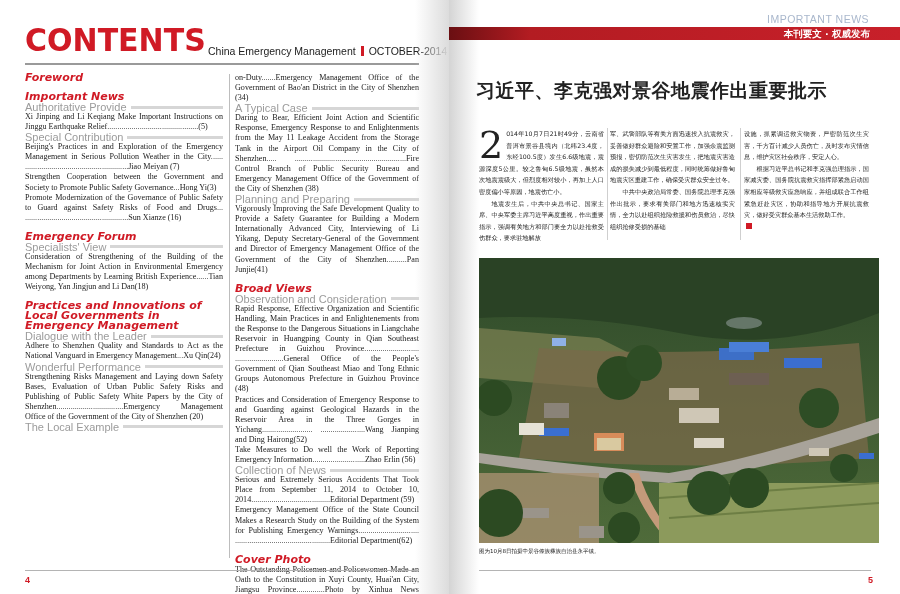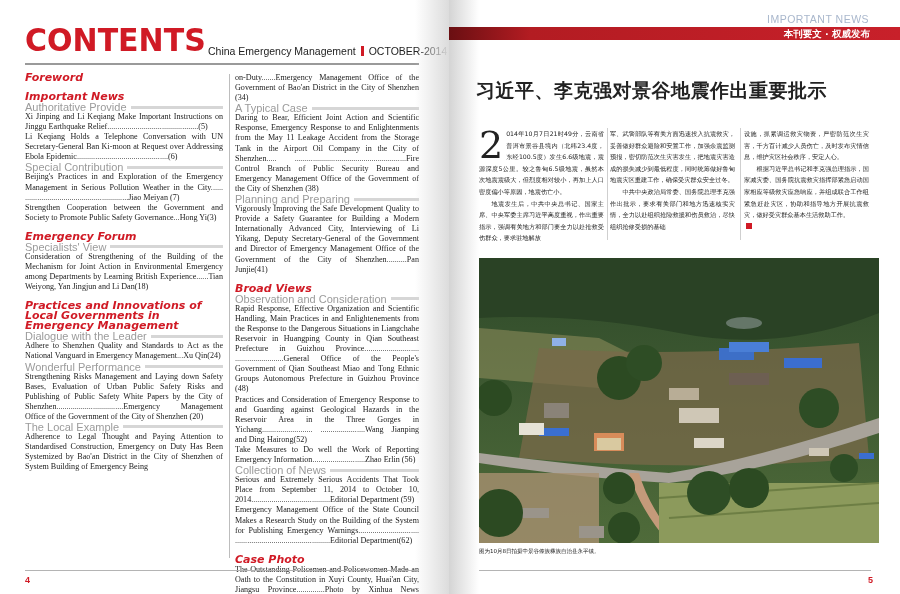--- a/index.html
+++ b/index.html
@@ -67,27 +67,27 @@
     <div class="col col-a">
       <div class="sec first">Foreword</div>
       <div class="gap"></div>
 
       <div class="sec">Important News</div>
       <div class="sub">
           <span>Authoritative Provide</span>
           <span class="line"></span>
         </div>
       <p class="entry">Xi Jinping and Li Keqiang Make Important Instructions on Jinggu Earthquake Relief.............................................(5)</p>
-      <p class="entry">Li Keqiang Holds a Telephone Conversation with UN Secretary-General Ban Ki-moon at Request over Addressing Ebola Epidemic.............................................(6)</p>
       <div class="sub">
           <span>Special Contribution</span>
           <span class="line"></span>
         </div>
       <p class="entry">Beijing's Practices in and Exploration of the Emergency Management in Serious Pollution Weather in the City...... ...................................................Jiao Meiyan (7)</p>
       <p class="entry">Strengthen Cooperation between the Government and Society to Promote Public Safety Governance...Hong Yi(3)</p>
+      <p class="entry">Promote Modernization of the Governance of Public Safety to Guard against Safety Risks of Food and Drugs... ...................................................Sun Xianze (16)</p>
       <div class="gap"></div>
 
       <div class="sec">Emergency Forum</div>
       <div class="sub">
           <span>Specialists' View</span>
           <span class="line"></span>
         </div>
       <p class="entry">Consideration of Strengthening of the Building of the Mechanism for Joint Action in Environmental Emergency among Departments by Learning British Experience......Tian Weiyong, Yan Jingjun and Li Dan(18)</p>
       <div class="gap"></div>
 
@@ -99,21 +99,20 @@
       <p class="entry">Adhere to Shenzhen Quality and Standards to Act as the National Vanguard in Emergency Management...Xu Qin(24)</p>
       <div class="sub">
           <span>Wonderful Performance</span>
           <span class="line"></span>
         </div>
       <p class="entry">Strengthening Risks Management and Laying down Safety Bases, Evaluation of Urban Public Safety Risks and Publishing of Public Safety White Papers by the City of Shenzhen.................................Emergency Management Office of the Government of the City of Shenzhen (20)</p>
       <div class="sub">
           <span>The Local Example</span>
           <span class="line"></span>
         </div>
-      <p class="entry">Adherence to Legal Thought and Paying Attention to Standardised Construction, Emergency on Duty Has Been Systemized by Bao'an District in the City of Shenzhen of System Building of Emergency Being</p>
     </div>
 
     <div class="col-divider"></div>
 
     <div class="col col-b">
       <p class="entry">on-Duty.......Emergency Management Office of the Government of Bao'an District in the City of Shenzhen (34)</p>
       <div class="sub">
           <span>A Typical Case</span>
           <span class="line"></span>
         </div>
@@ -134,21 +133,21 @@
       <p class="entry">Practices and Consideration of Emergency Response to and Guarding against Geological Hazards in the Reservoir Area in the Three Gorges in Yichang......................... ......................Wang Jianping and Ding Hairong(52)</p>
       <p class="entry">Take Measures to Do well the Work of Reporting Emergency Information..........................Zhao Erlin (56)</p>
       <div class="sub">
           <span>Collection of News</span>
           <span class="line"></span>
         </div>
       <p class="entry">Serious and Extremely Serious Accidents That Took Place from September 11, 2014 to October 10, 2014.......................................Editorial Department (59)</p>
       <p class="entry">Emergency Management Office of the State Council Makes a Research Study on the Building of the System for Publishing Emergency Warnings.............................. ...............................................Editorial Department(62)</p>
       <div class="gap"></div>
 
-      <div class="sec">Case Photo</div>
+      <div class="sec">Cover Photo</div>
       <p class="entry">The Outstanding Policemen and Policewomen Made an Oath to the Constitution in Xuyi County, Huai'an City, Jiangsu Province..............Photo by Xinhua News Agency</p>
     </div>
 
     <div class="foot-rule-left"></div>
     <div class="page-num-left">4</div>
   </div>
 
   <div class="page-right">
     <div class="imp-news">IMPORTANT NEWS</div>
     <div class="red-band">

